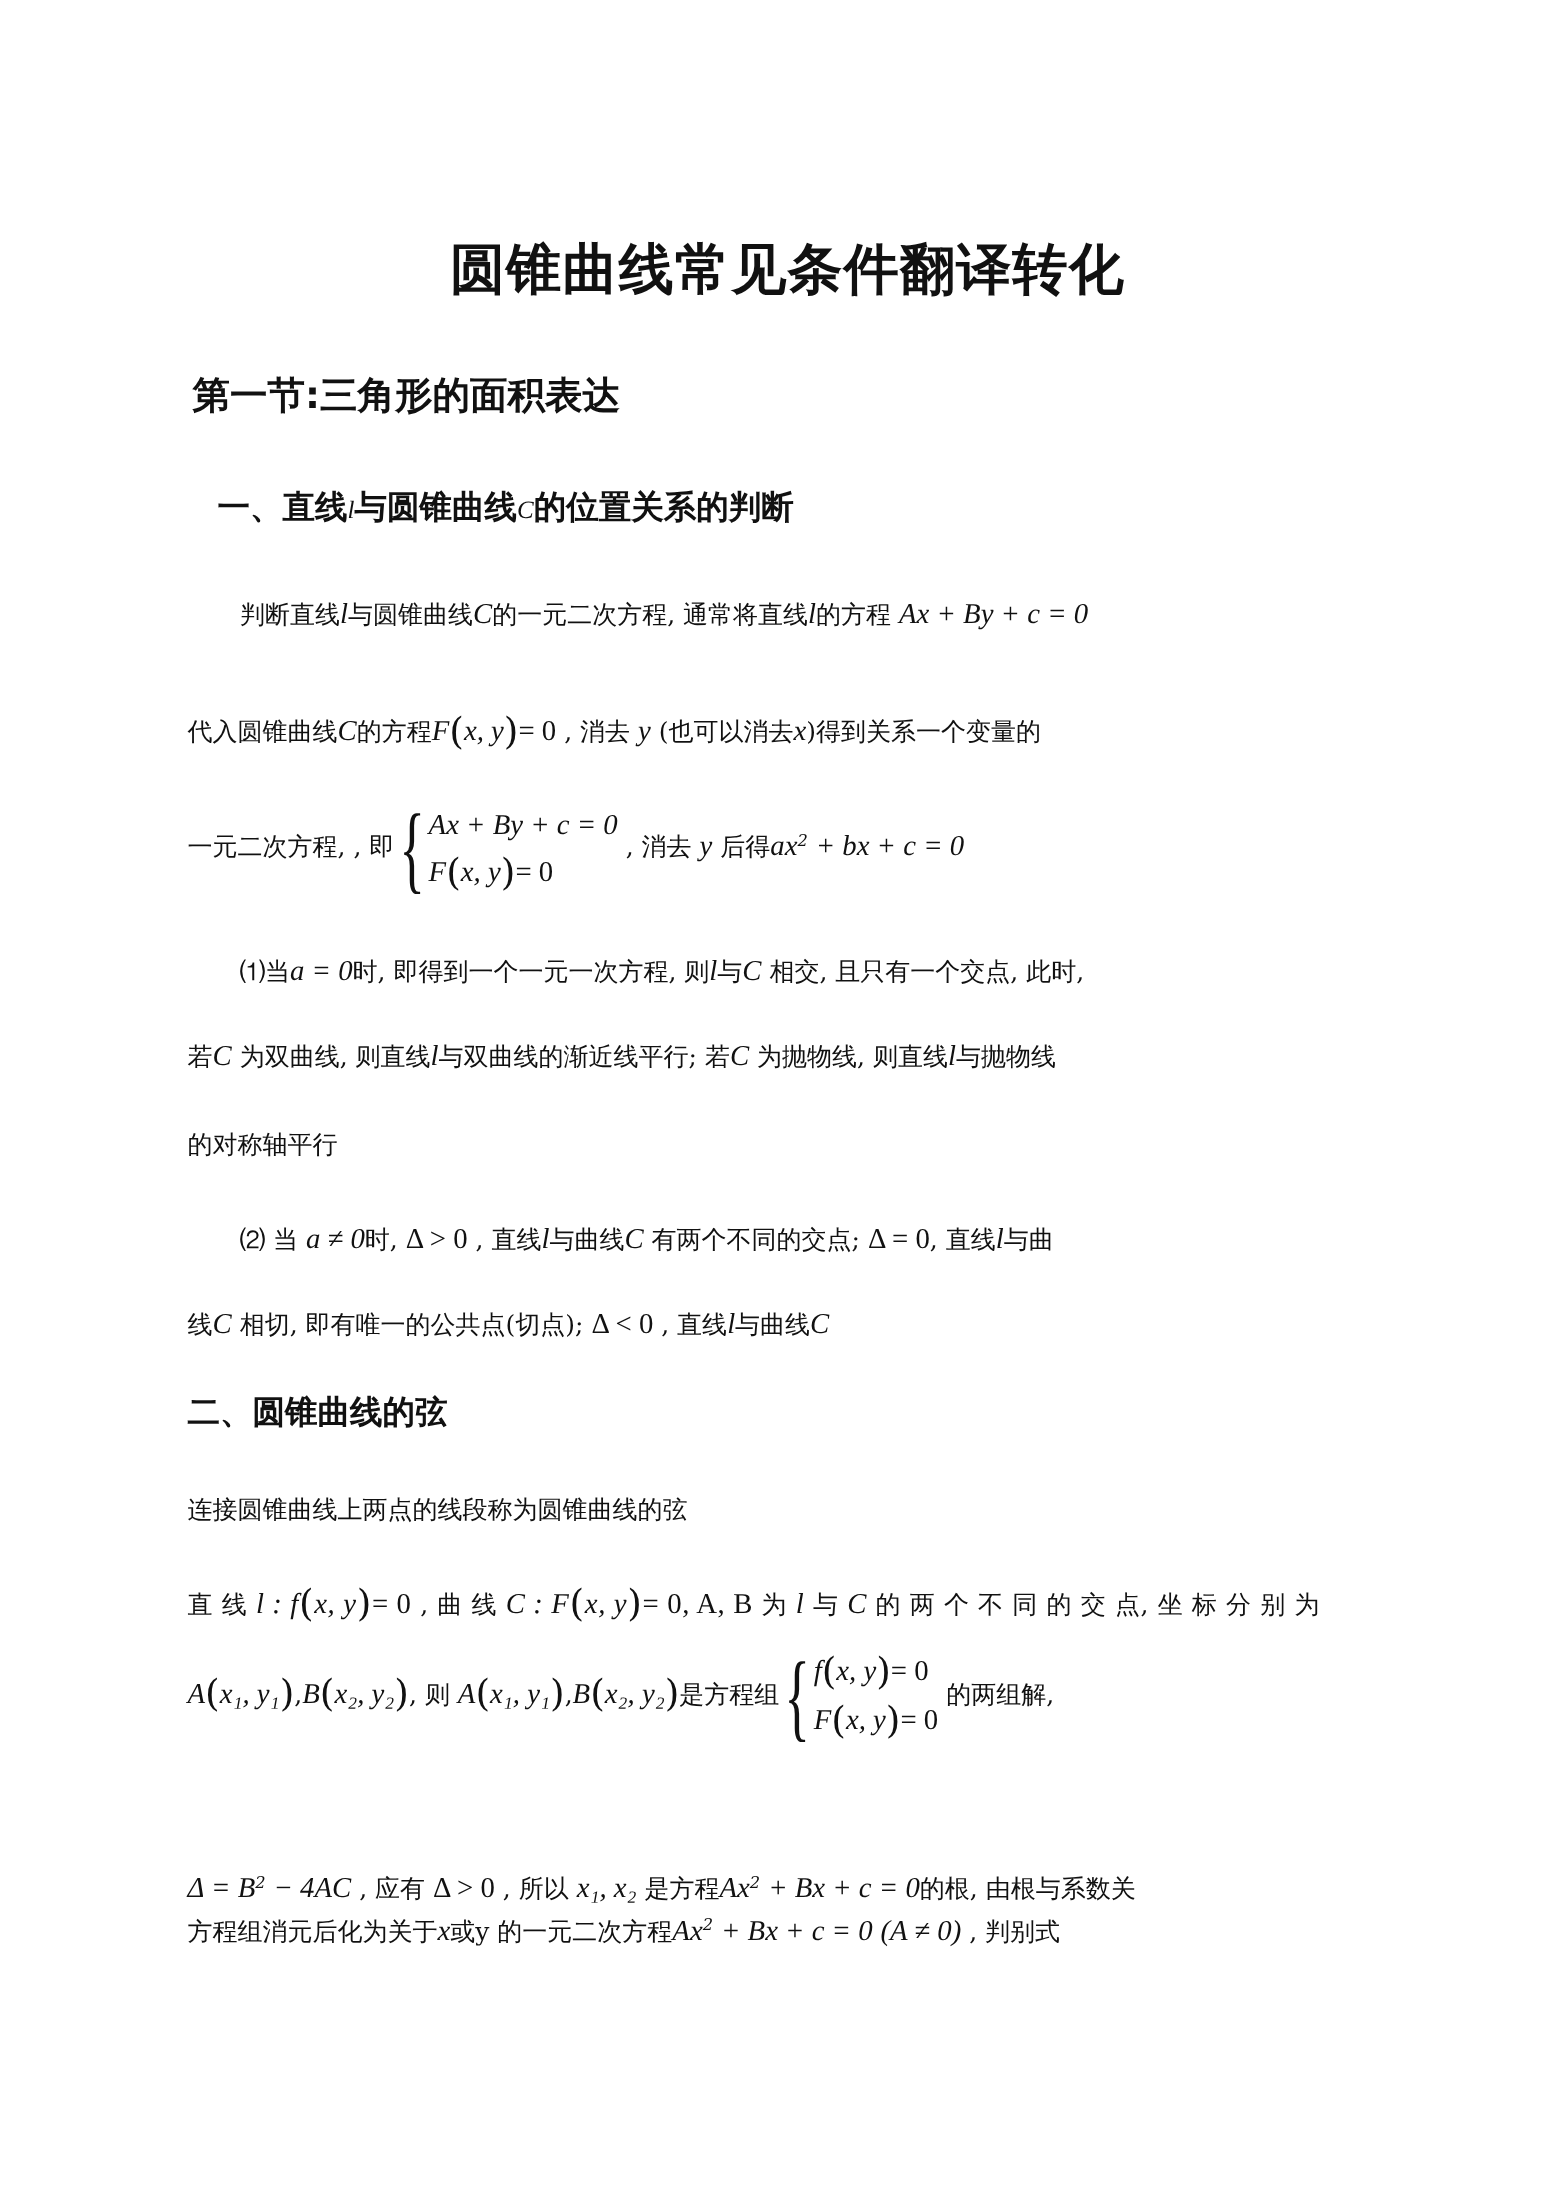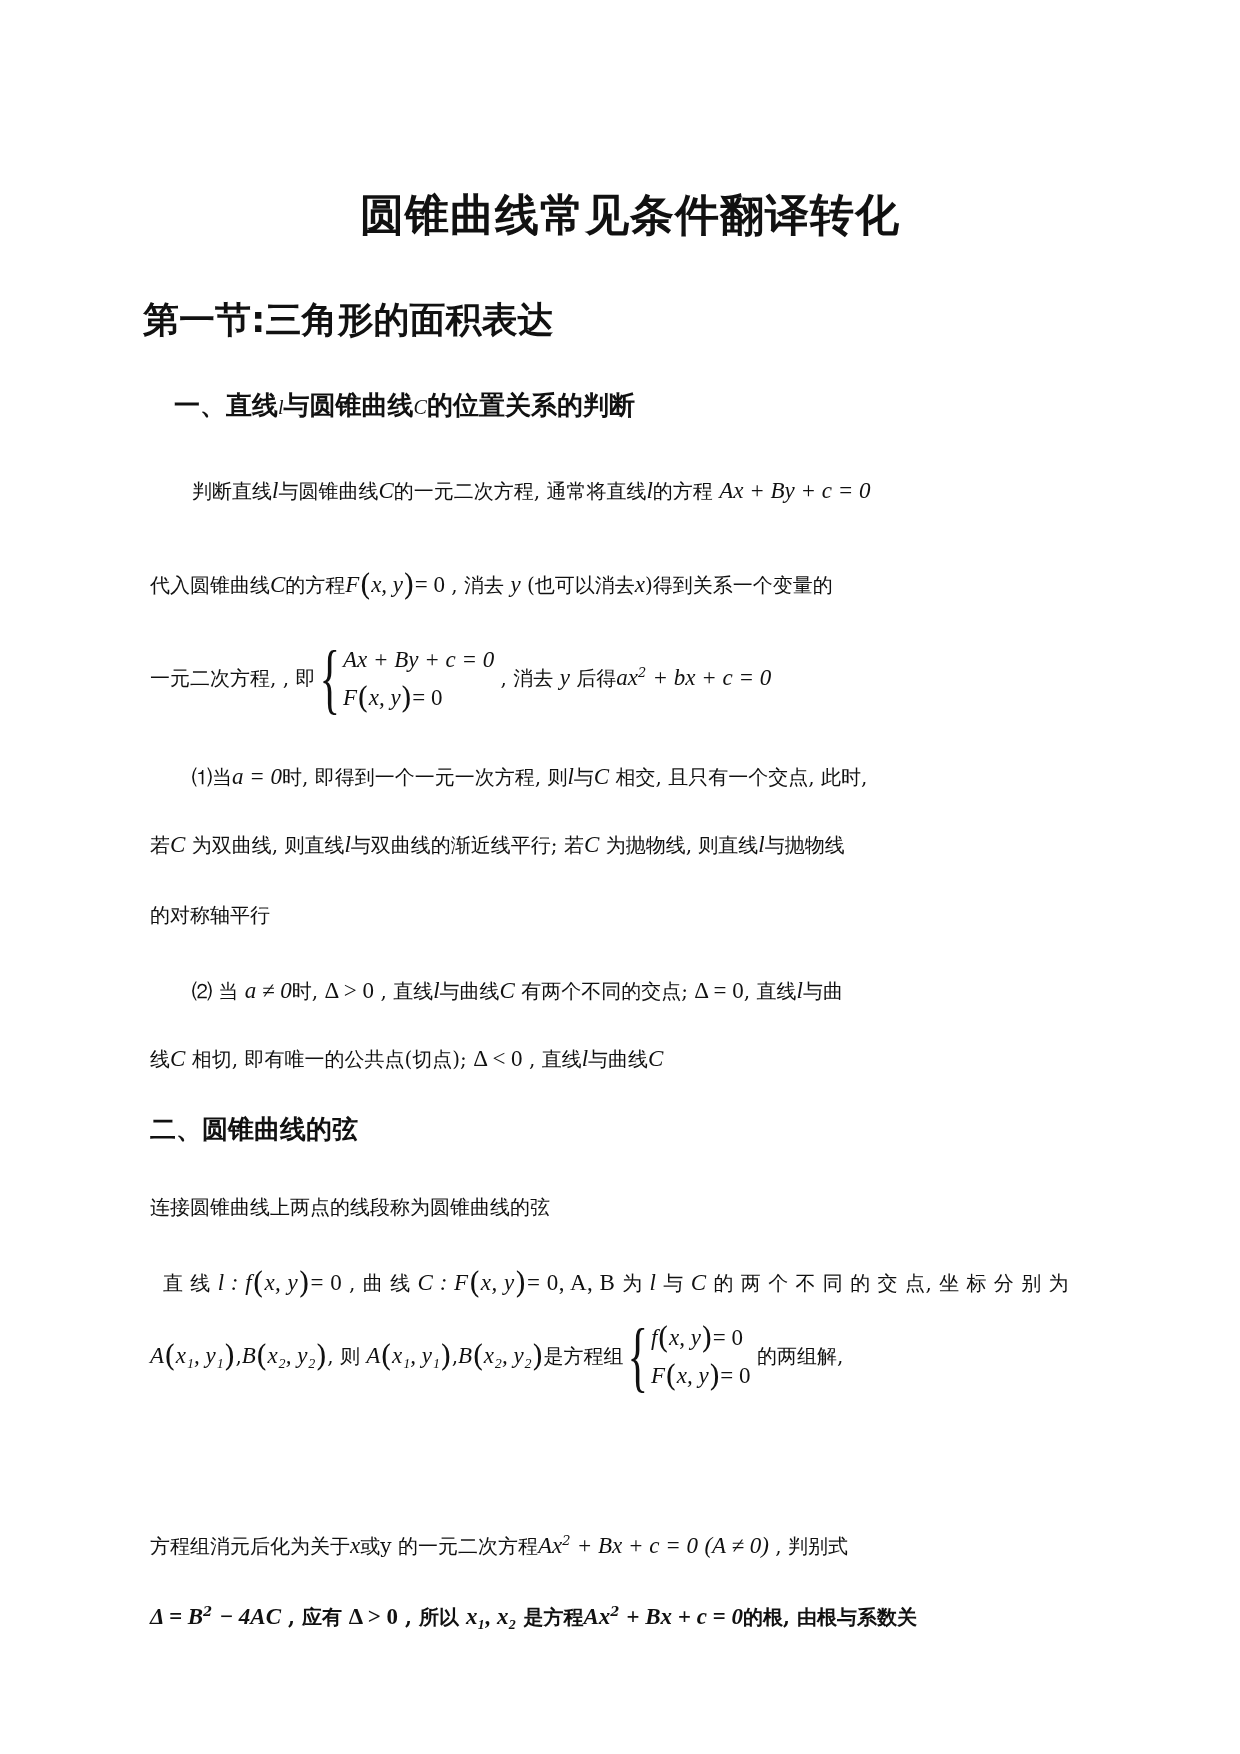--- a/index.html
+++ b/index.html
@@ -8,23 +8,23 @@
     font-family: "DejaVu Serif", "Liberation Serif", serif;
     color: #111;
   }
   .abs { position: absolute; white-space: nowrap; }
   .title {
     left: 0; width: 1240px; top: 186px; text-align: center;
     font-family: "DejaVu Sans", "Liberation Sans", sans-serif;
     font-size: 44px; font-weight: bold; letter-spacing: 1px; padding-left: 10px;
   }
   .h1 {
-    left: 143px; top: 296px;
+    left: 154px; top: 296px;
     font-family: "DejaVu Sans", "Liberation Sans", sans-serif;
-    font-size: 36px; font-weight: bold;
+    font-size: 30px; font-weight: bold;
   }
   .h2 {
     left: 150px;
     font-family: "DejaVu Sans", "Liberation Sans", sans-serif;
     font-size: 26px; font-weight: bold;
   }
   .p { left: 150px; font-size: 20px; line-height: 30px; }
   .indent { left: 192px; }
   .m { font-family: "Liberation Serif", "DejaVu Serif", serif; font-style: italic; font-size: 23px; }
   .mr { font-family: "Liberation Serif", "DejaVu Serif", serif; font-size: 23px; }
@@ -75,33 +75,33 @@
   <span>⑵ 当</span> <span class="m">a ≠ 0</span><span>时,</span> <span class="mr">Δ &gt; 0</span><span> , 直线</span><span class="m">l</span><span>与曲线</span><span class="m">C</span> <span>有两个不同的交点;</span> <span class="mr">Δ = 0</span><span>, 直线</span><span class="m">l</span><span>与曲</span>
 </div>
 <div class="abs p" style="top:1044px;">
   <span>线</span><span class="m">C</span> <span>相切, 即有唯一的公共点(切点);</span> <span class="mr">Δ &lt; 0</span><span> , 直线</span><span class="m">l</span><span>与曲线</span><span class="m">C</span>
 </div>
 
 <div class="abs h2" style="top:1112px;">二、圆锥曲线的弦</div>
 
 <div class="abs p" style="top:1192px;">连接圆锥曲线上两点的线段称为圆锥曲线的弦</div>
 
-<div class="abs p" style="top:1268px; letter-spacing:0.5px;margin-left:13px;">
+<div class="abs p" style="top:1268px; letter-spacing:0.5px;">
   <span>直 线</span> <span class="m">l : f</span><span class="bigp">(</span><span class="m">x, y</span><span class="bigp">)</span><span class="mr">= 0</span><span> , 曲 线</span> <span class="m">C : F</span><span class="bigp">(</span><span class="m">x, y</span><span class="bigp">)</span><span class="mr">= 0, A, B</span> <span>为</span> <span class="m">l</span> <span>与</span> <span class="m">C</span> <span>的 两 个 不 同 的 交 点, 坐 标 分 别 为</span>
 </div>
 
 <div class="abs p" style="top:1318px;">
   <span class="m">A</span><span class="bigp">(</span><span class="m">x₁, y₁</span><span class="bigp">)</span>,<span class="m">B</span><span class="bigp">(</span><span class="m">x₂, y₂</span><span class="bigp">)</span><span>, 则</span> <span class="m">A</span><span class="bigp">(</span><span class="m">x₁, y₁</span><span class="bigp">)</span>,<span class="m">B</span><span class="bigp">(</span><span class="m">x₂, y₂</span><span class="bigp">)</span><span>是方程组</span><span class="sys">
       <span class="brace">{</span>
       <span class="sys-lines">
         <span><span class="m">f</span><span class="bigp">(</span><span class="m">x, y</span><span class="bigp">)</span><span class="mr">= 0</span></span>
         <span><span class="m">F</span><span class="bigp">(</span><span class="m">x, y</span><span class="bigp">)</span><span class="mr">= 0</span></span>
       </span>
     </span> <span>的两组解,</span>
 </div>
 
 <div class="abs p" style="top:1526px;">
   <span>方程组消元后化为关于</span><span class="m">x</span><span>或y   的一元二次方程</span><span class="m">Ax</span><sup>2</sup> <span class="m">+ Bx + c = 0</span> <span class="m">(A ≠ 0)</span> <span>, 判别式</span>
 </div>
 
-<div class="abs p" style="top:1597px;font-weight:bold;">
+<div class="abs p" style="top:1492px;">
   <span class="m">Δ = B</span><sup>2</sup> <span class="m">− 4AC</span><span> , 应有</span> <span class="mr">Δ &gt; 0</span><span> , 所以</span> <span class="m">x₁, x₂</span> <span>是方程</span><span class="m">Ax</span><sup>2</sup> <span class="m">+ Bx + c = 0</span><span>的根, 由根与系数关</span>
 </div>
 
 </body></html>

